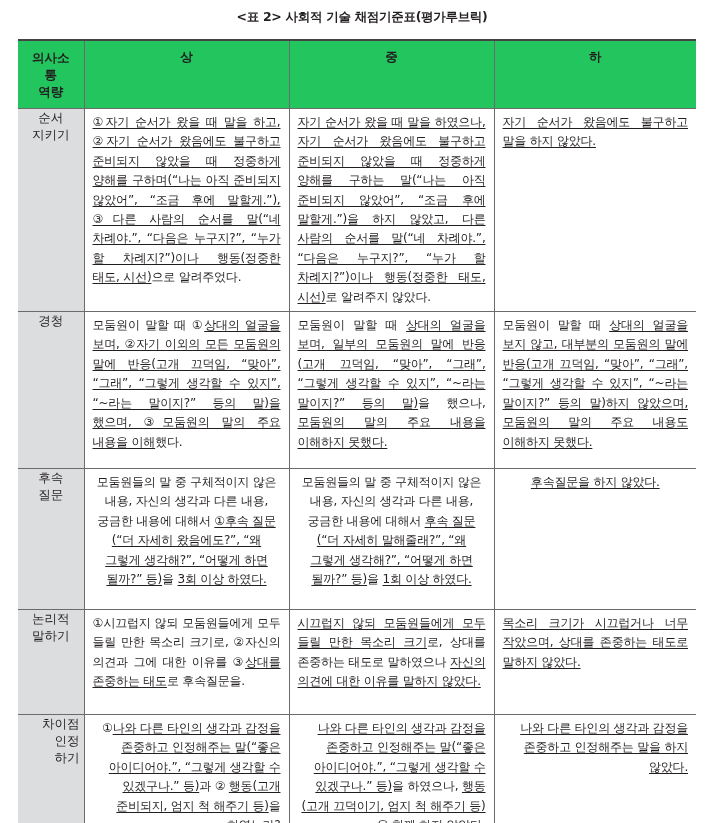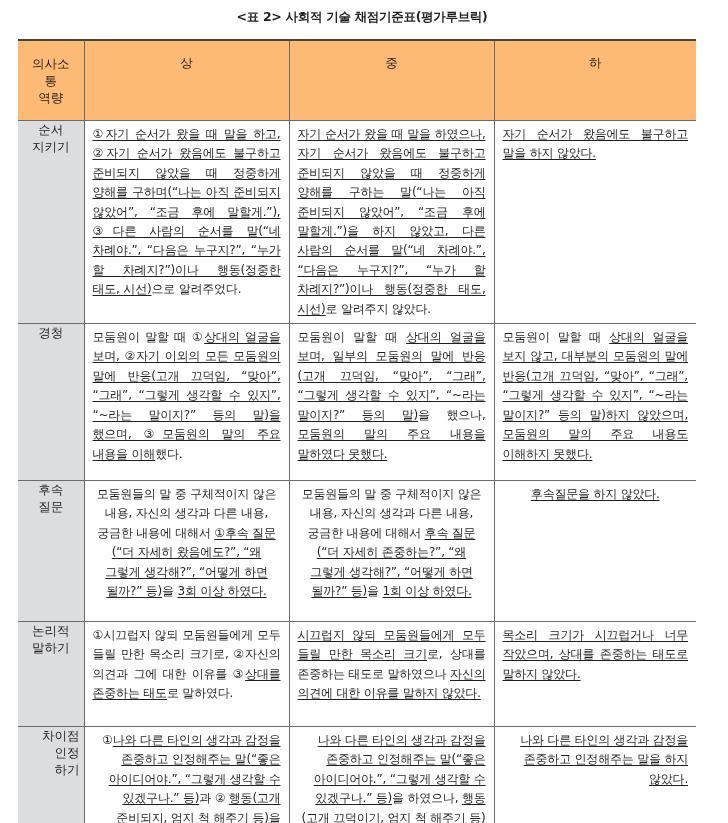--- a/index.html
+++ b/index.html
@@ -18,22 +18,22 @@
   }
   table.rubric th, table.rubric td {
     border: 1px solid #6b6b6b;
     vertical-align: top;
   }
   table.rubric tr:first-child th { border-top: 2px solid #444; }
   table.rubric tr:last-child td { border-bottom: 2px solid #444; }
   table.rubric th:first-child, table.rubric td:first-child { border-left: none; }
   table.rubric th:last-child, table.rubric td:last-child { border-right: none; }
   th.hdr {
-    background: #fdba74; font-weight: normal; font-size: 12.5px;
-    height: 44px; text-align: center; vertical-align: middle; padding: 14px;
+    background: #22c55e; font-weight: bold; font-size: 12.5px;
+    height: 44px; text-align: center; vertical-align: middle; padding: 8px;
   }
   th.hdr.first { line-height: 17px; }
   td.cat {
     background: #dcdddf; text-align: center; vertical-align: middle;
     font-size: 12.5px; line-height: 17px; padding: 0 4px;
   }
   td.cell {
     padding: 4px 8px 4px 8px;
     font-size: 12px; line-height: 19.4px;
     letter-spacing: -0.2px; word-break: keep-all; overflow-wrap: anywhere;
@@ -74,32 +74,32 @@
   </tr>
   <tr class="r1">
     <td class="cat"><span>순서</span><br><span>지키기</span></td>
     <td class="cell"><span class="u">①자기 순서가 왔을 때 말을 하고, ②자기 순서가 왔음에도 불구하고 준비되지 않았을 때 정중하게 양해를 구하며(“나는 아직 준비되지 않았어”, “조금 후에 말할게.”), ③다른 사람의 순서를 말(“네 차례야.”, “다음은 누구지?”, “누가 할 차례지?”)이나 행동(정중한 태도, 시선)</span><span>으로 알려주었다.</span></td>
     <td class="cell"><span class="u">자기 순서가 왔을 때 말을 하였으나, 자기 순서가 왔음에도 불구하고 준비되지 않았을 때 정중하게 양해를 구하는 말(“나는 아직 준비되지 않았어”, “조금 후에 말할게.”)을 하지 않았고, 다른 사람의 순서를 말(“네 차례야.”, “다음은 누구지?”, “누가 할 차례지?”)이나 행동(정중한 태도, 시선)</span><span>로 알려주지 않았다.</span></td>
     <td class="cell"><span class="u">자기 순서가 왔음에도 불구하고 말을 하지 않았다.</span></td>
   </tr>
   <tr class="r2">
     <td class="cat"><span>경청</span></td>
     <td class="cell"><span>모둠원이 말할 때 ①</span><span class="u">상대의 얼굴을 보며, ②자기 이외의 모든 모둠원의 말에 반응(고개 끄덕임, “맞아”, “그래”, “그렇게 생각할 수 있지”, “~라는 말이지?” 등의 말)을 했으며, ③모둠원의 말의 주요 내용을 이해</span><span>했다.</span></td>
-    <td class="cell"><span>모둠원이 말할 때 </span><span class="u">상대의 얼굴을 보며, 일부의 모둠원의 말에 반응(고개 끄덕임, “맞아”, “그래”, “그렇게 생각할 수 있지”, “~라는 말이지?” 등의 말)</span><span>을 했으나, </span><span class="u">모둠원의 말의 주요 내용을 말하였다 못했다.</span></td>
+    <td class="cell"><span>모둠원이 말할 때 </span><span class="u">상대의 얼굴을 보며, 일부의 모둠원의 말에 반응(고개 끄덕임, “맞아”, “그래”, “그렇게 생각할 수 있지”, “~라는 말이지?” 등의 말)</span><span>을 했으나, </span><span class="u">모둠원의 말의 주요 내용을 이해하지 못했다.</span></td>
     <td class="cell"><span>모둠원이 말할 때 </span><span class="u">상대의 얼굴을 보지 않고, 대부분의 모둠원의 말에 반응(고개 끄덕임, “맞아”, “그래”, “그렇게 생각할 수 있지”, “~라는 말이지?” 등의 말)하지 않았으며, 모둠원의 말의 주요 내용도 이해하지 못했다.</span></td>
   </tr>
   <tr class="r3">
     <td class="cat"><span>후속</span><br><span>질문</span></td>
     <td class="cell"><span>모둠원들의 말 중 구체적이지 않은 내용, 자신의 생각과 다른 내용, 궁금한 내용에 대해서 </span><span class="u">①후속 질문(“더 자세히 왔음에도?”, “왜 그렇게 생각해?”, “어떻게 하면 될까?” 등)</span><span>을 </span><span class="u">3회 이상 하였다.</span></td>
-    <td class="cell"><span>모둠원들의 말 중 구체적이지 않은 내용, 자신의 생각과 다른 내용, 궁금한 내용에 대해서 </span><span class="u">후속 질문(“더 자세히 존중하는?”, “왜 그렇게 생각해?”, “어떻게 하면 될까?” 등)</span><span>을 </span><span class="u">1회 이상 하였다.</span></td>
+    <td class="cell"><span>모둠원들의 말 중 구체적이지 않은 내용, 자신의 생각과 다른 내용, 궁금한 내용에 대해서 </span><span class="u">후속 질문(“더 자세히 말해줄래?”, “왜 그렇게 생각해?”, “어떻게 하면 될까?” 등)</span><span>을 </span><span class="u">1회 이상 하였다.</span></td>
     <td class="cell"><span class="u">후속질문을 하지 않았다.</span></td>
   </tr>
   <tr class="r4">
     <td class="cat"><span>논리적</span><br><span>말하기</span></td>
-    <td class="cell"><span>①시끄럽지 않되 모둠원들에게 모두 들릴 만한 목소리 크기로, ②자신의 의견과 그에 대한 이유를 ③</span><span class="u">상대를 존중하는 태도</span><span>로 말하였다.</span></td>
+    <td class="cell"><span>①시끄럽지 않되 모둠원들에게 모두 들릴 만한 목소리 크기로, ②자신의 의견과 그에 대한 이유를 ③</span><span class="u">상대를 존중하는 태도</span><span>로 후속질문을.</span></td>
     <td class="cell"><span class="u">시끄럽지 않되 모둠원들에게 모두 들릴 만한 목소리 크기</span><span>로, 상대를 존중하는 태도로 말하였으나 </span><span class="u">자신의 의견에 대한 이유를 말하지 않았다.</span></td>
     <td class="cell"><span class="u">목소리 크기가 시끄럽거나 너무 작았으며, 상대를 존중하는 태도로 말하지 않았다.</span></td>
   </tr>
   <tr class="r5">
     <td class="cat"><span>차이점</span><br><span>인정</span><br><span>하기</span></td>
     <td class="cell"><span>①</span><span class="u">나와 다른 타인의 생각과 감정을 존중하고 인정해주는 말(“좋은 아이디어야.”, “그렇게 생각할 수 있겠구나.” 등)</span><span>과 ② </span><span class="u">행동(고개 준비되지, 엄지 척 해주기 등)</span><span>을 하였는가?</span></td>
     <td class="cell"><span class="u">나와 다른 타인의 생각과 감정을 존중하고 인정해주는 말(“좋은 아이디어야.”, “그렇게 생각할 수 있겠구나.” 등)</span><span>을 하였으나, </span><span class="u">행동(고개 끄덕이기, 엄지 척 해주기 등)을 함께 하지 않았다.</span></td>
     <td class="cell"><span class="u">나와 다른 타인의 생각과 감정을 존중하고 인정해주는 말을 하지 않았다.</span></td>
   </tr>
 </tbody>

